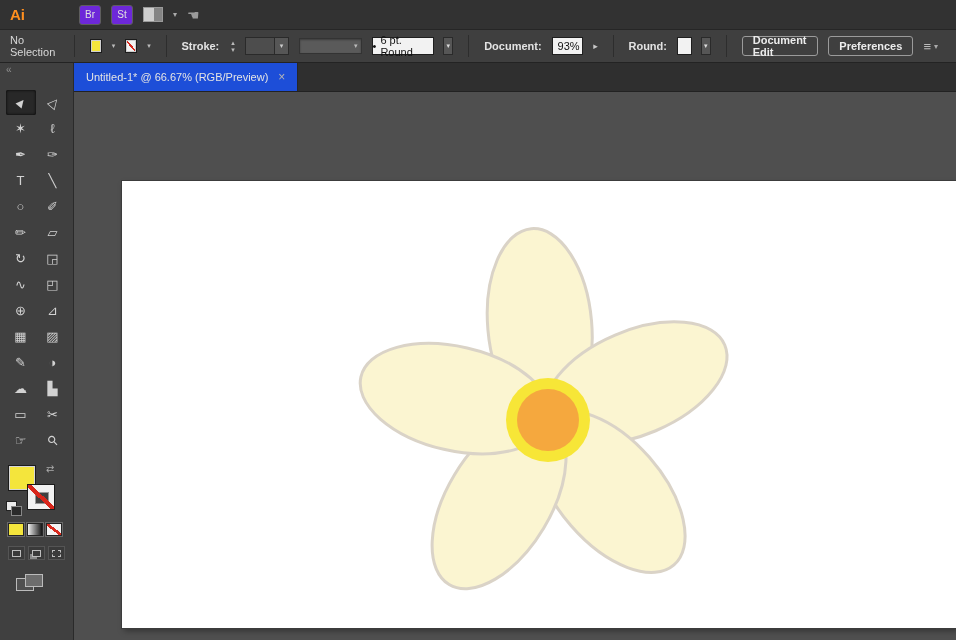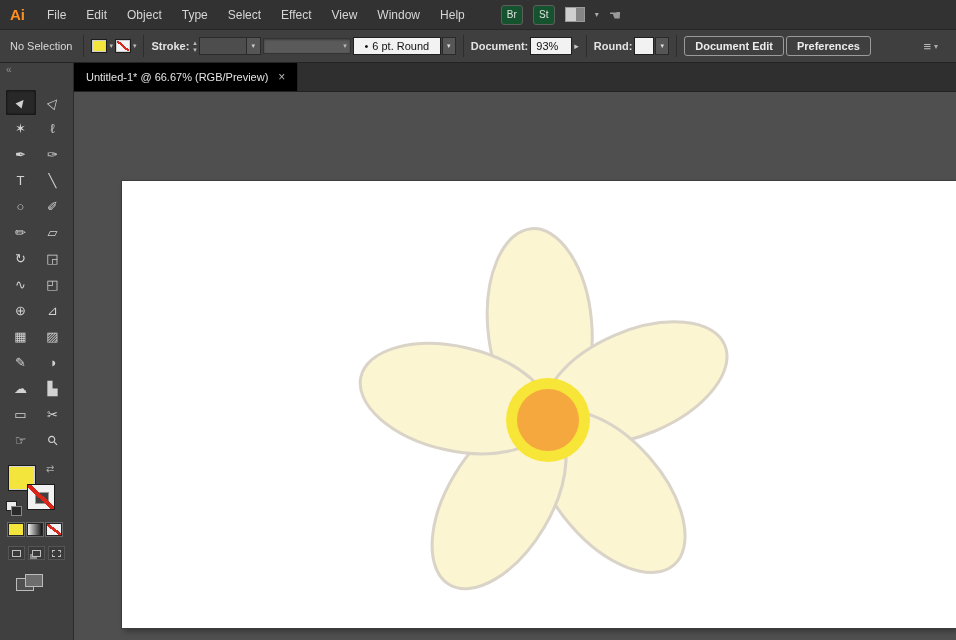--- a/index.html
+++ b/index.html
@@ -2,35 +2,35 @@
 <html><head>
 <meta charset="utf-8">
 <style>
   html,body{margin:0;padding:0;}
   body{width:956px;height:640px;position:relative;overflow:hidden;
        font-family:"Liberation Sans",sans-serif;background:#4f4f4f;}
 
   
   .menu-bar{position:absolute;top:0;left:0;right:0;height:30px;background:#323232;
     border-bottom:1px solid #262626;display:flex;align-items:center;padding-left:10px;box-sizing:border-box;}
-  .logo{color:#ff8f1f;font-weight:bold;font-size:15px;margin-right:12px;}
+  .logo{color:#ff8f1f;font-weight:bold;font-size:15px;margin-right:28px;}
   .menus{display:flex;}
   .menu-item{color:#d6d6d6;font-size:12px;padding:0 10px;cursor:default;}
   .mb-right{display:flex;align-items:center;gap:10px;margin-left:26px;}
-  .sq-btn{width:22px;height:20px;background:#14532d;border:1px solid #5e5e5e;border-radius:3px;
+  .sq-btn{width:22px;height:20px;background:#6d28d9;border:1px solid #5e5e5e;border-radius:3px;
     color:#e0e0e0;font-size:10px;display:flex;align-items:center;justify-content:center;box-sizing:border-box;}
   .layout-icon{width:18px;height:13px;border:1px solid #9a9a9a;
     background:linear-gradient(90deg,#cfcfcf 0 55%,#858585 55% 100%);}
   .chev{color:#aaa;font-size:8px;}
   .hand-icon{color:#9a9a9a;font-size:14px;}
 
   
   .control-bar{position:absolute;top:30px;left:0;right:0;height:33px;background:#3f3f3f;
     border-bottom:1px solid #232323;display:flex;align-items:center;padding:0 10px;box-sizing:border-box;
-    gap:2px;font-size:11px;color:#ccc;}
+    gap:10px;font-size:11px;color:#ccc;}
   .status{color:#d8d8d8;margin-right:4px;}
   .vsep{width:1px;height:22px;background:#2d2d2d;margin:0 5px;}
   .lbl{font-weight:bold;color:#e3e3e3;}
   .swatch{width:16px;height:14px;border:1px solid #1c1c1c;box-shadow:inset 0 0 0 1px #cfcfcf;box-sizing:border-box;}
   .swatch.none{background:linear-gradient(to top right,#f3f3f3 44%,#d8291d 44% 56%,#f3f3f3 56%);}
   .dd{font-size:7px;color:#bbb;}
   .stepper{display:flex;flex-direction:column;line-height:7px;font-size:7px;color:#bbb;margin-left:2px;}
   .combo-dark{width:62px;height:18px;background:#4d4d4d;border:1px solid #2a2a2a;display:flex;
     align-items:center;justify-content:flex-end;box-sizing:border-box;}
   .dbtn{width:14px;height:100%;background:#565656;border-left:1px solid #2a2a2a;display:flex;
@@ -45,21 +45,21 @@
   .op-box{width:42px;padding-left:5px;}
   .chr{color:#c9c9c9;font-size:9px;}
   .style-box{width:20px;}
   .bar-btn{height:20px;padding:0 10px;border:1px solid #9b9b9b;border-radius:3px;background:#3f3f3f;
     color:#ececec;font-size:11px;font-weight:bold;display:flex;align-items:center;box-sizing:border-box;}
   .align-group{margin-left:auto;margin-right:8px;display:flex;align-items:center;gap:3px;color:#bbb;font-size:13px;}
 
   
   .tab-bar{position:absolute;top:63px;left:74px;right:0;height:29px;background:#2f2f2f;
     border-bottom:1px solid #222;display:flex;box-sizing:border-box;}
-  .tab{height:28px;background:#000000;display:flex;align-items:center;padding:0 12px;color:#e4e4e4;
+  .tab{height:28px;background:#1d4ed8;display:flex;align-items:center;padding:0 12px;color:#e4e4e4;
     font-size:11px;gap:10px;border-right:1px solid #262626;}
   .tab-close{color:#b5b5b5;font-size:12px;}
 
   
   .toolbar{position:absolute;top:63px;left:0;bottom:0;width:74px;background:#404040;
     border-right:1px solid #2a2a2a;box-sizing:border-box;}
   .tb-head{height:15px;color:#8f8f8f;font-size:10px;padding-left:6px;line-height:14px;}
   .tools{display:grid;grid-template-columns:repeat(2,30px);grid-auto-rows:25px;gap:1px 2px;
     justify-content:center;padding-top:12px;}
   .tool{display:flex;align-items:center;justify-content:center;border-radius:2px;}
@@ -98,31 +98,20 @@
   .canvas{position:absolute;top:92px;left:74px;right:0;bottom:0;background:#4f4f4f;overflow:hidden;}
   .artboard{position:absolute;left:48px;top:89px;width:calc(100% - 48px);height:447px;background:#ffffff;
     box-shadow:0 0 0 1px #3c3c3c,2px 3px 6px rgba(0,0,0,.35);}
   .flower-svg{position:absolute;left:0;top:0;width:100%;height:100%;display:block;}
 </style>
 </head>
 <body>
 
 <div class="menu-bar">
   <span class="logo">Ai</span>
-  <span class="menus">
-      <span class="menu-item">File</span>
-      <span class="menu-item">Edit</span>
-      <span class="menu-item">Object</span>
-      <span class="menu-item">Type</span>
-      <span class="menu-item">Select</span>
-      <span class="menu-item">Effect</span>
-      <span class="menu-item">View</span>
-      <span class="menu-item">Window</span>
-      <span class="menu-item">Help</span>
-    </span>
   <span class="mb-right">
     <span class="sq-btn">Br</span>
     <span class="sq-btn">St</span>
     <span class="layout-icon"></span>
     <span class="chev">▾</span>
     <span class="hand-icon">☚</span>
   </span>
 </div>
 
 <div class="control-bar">

